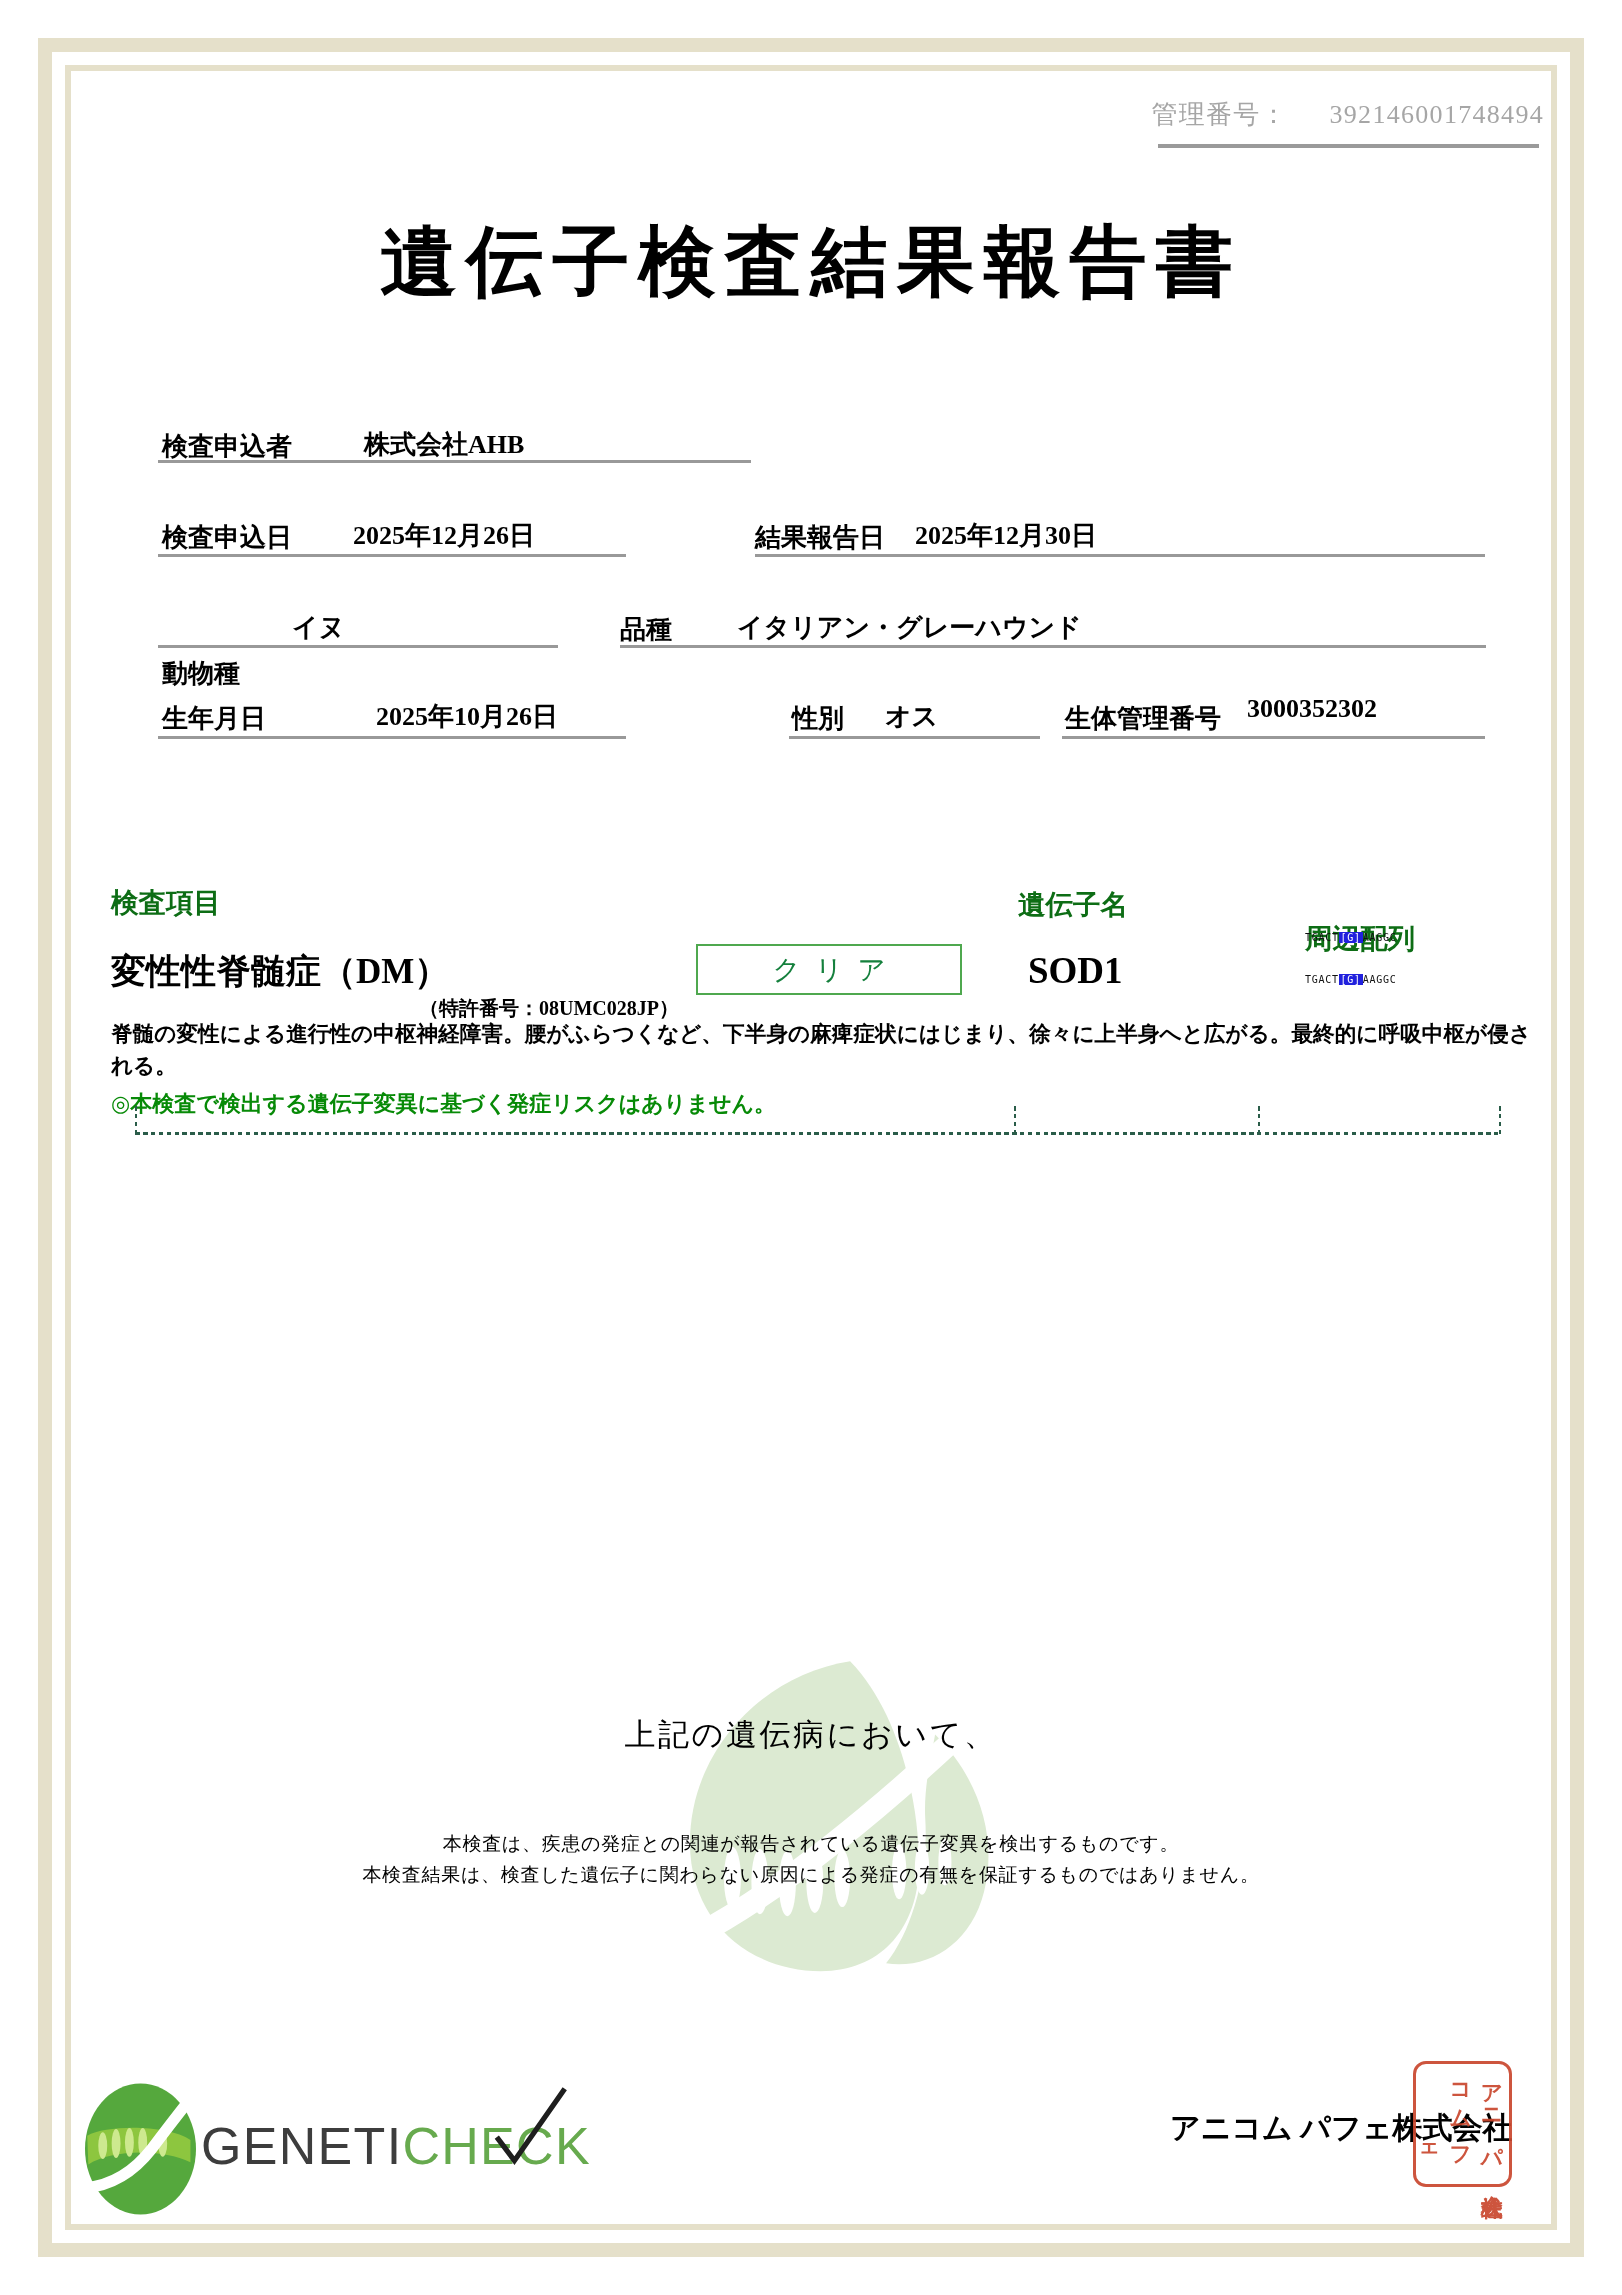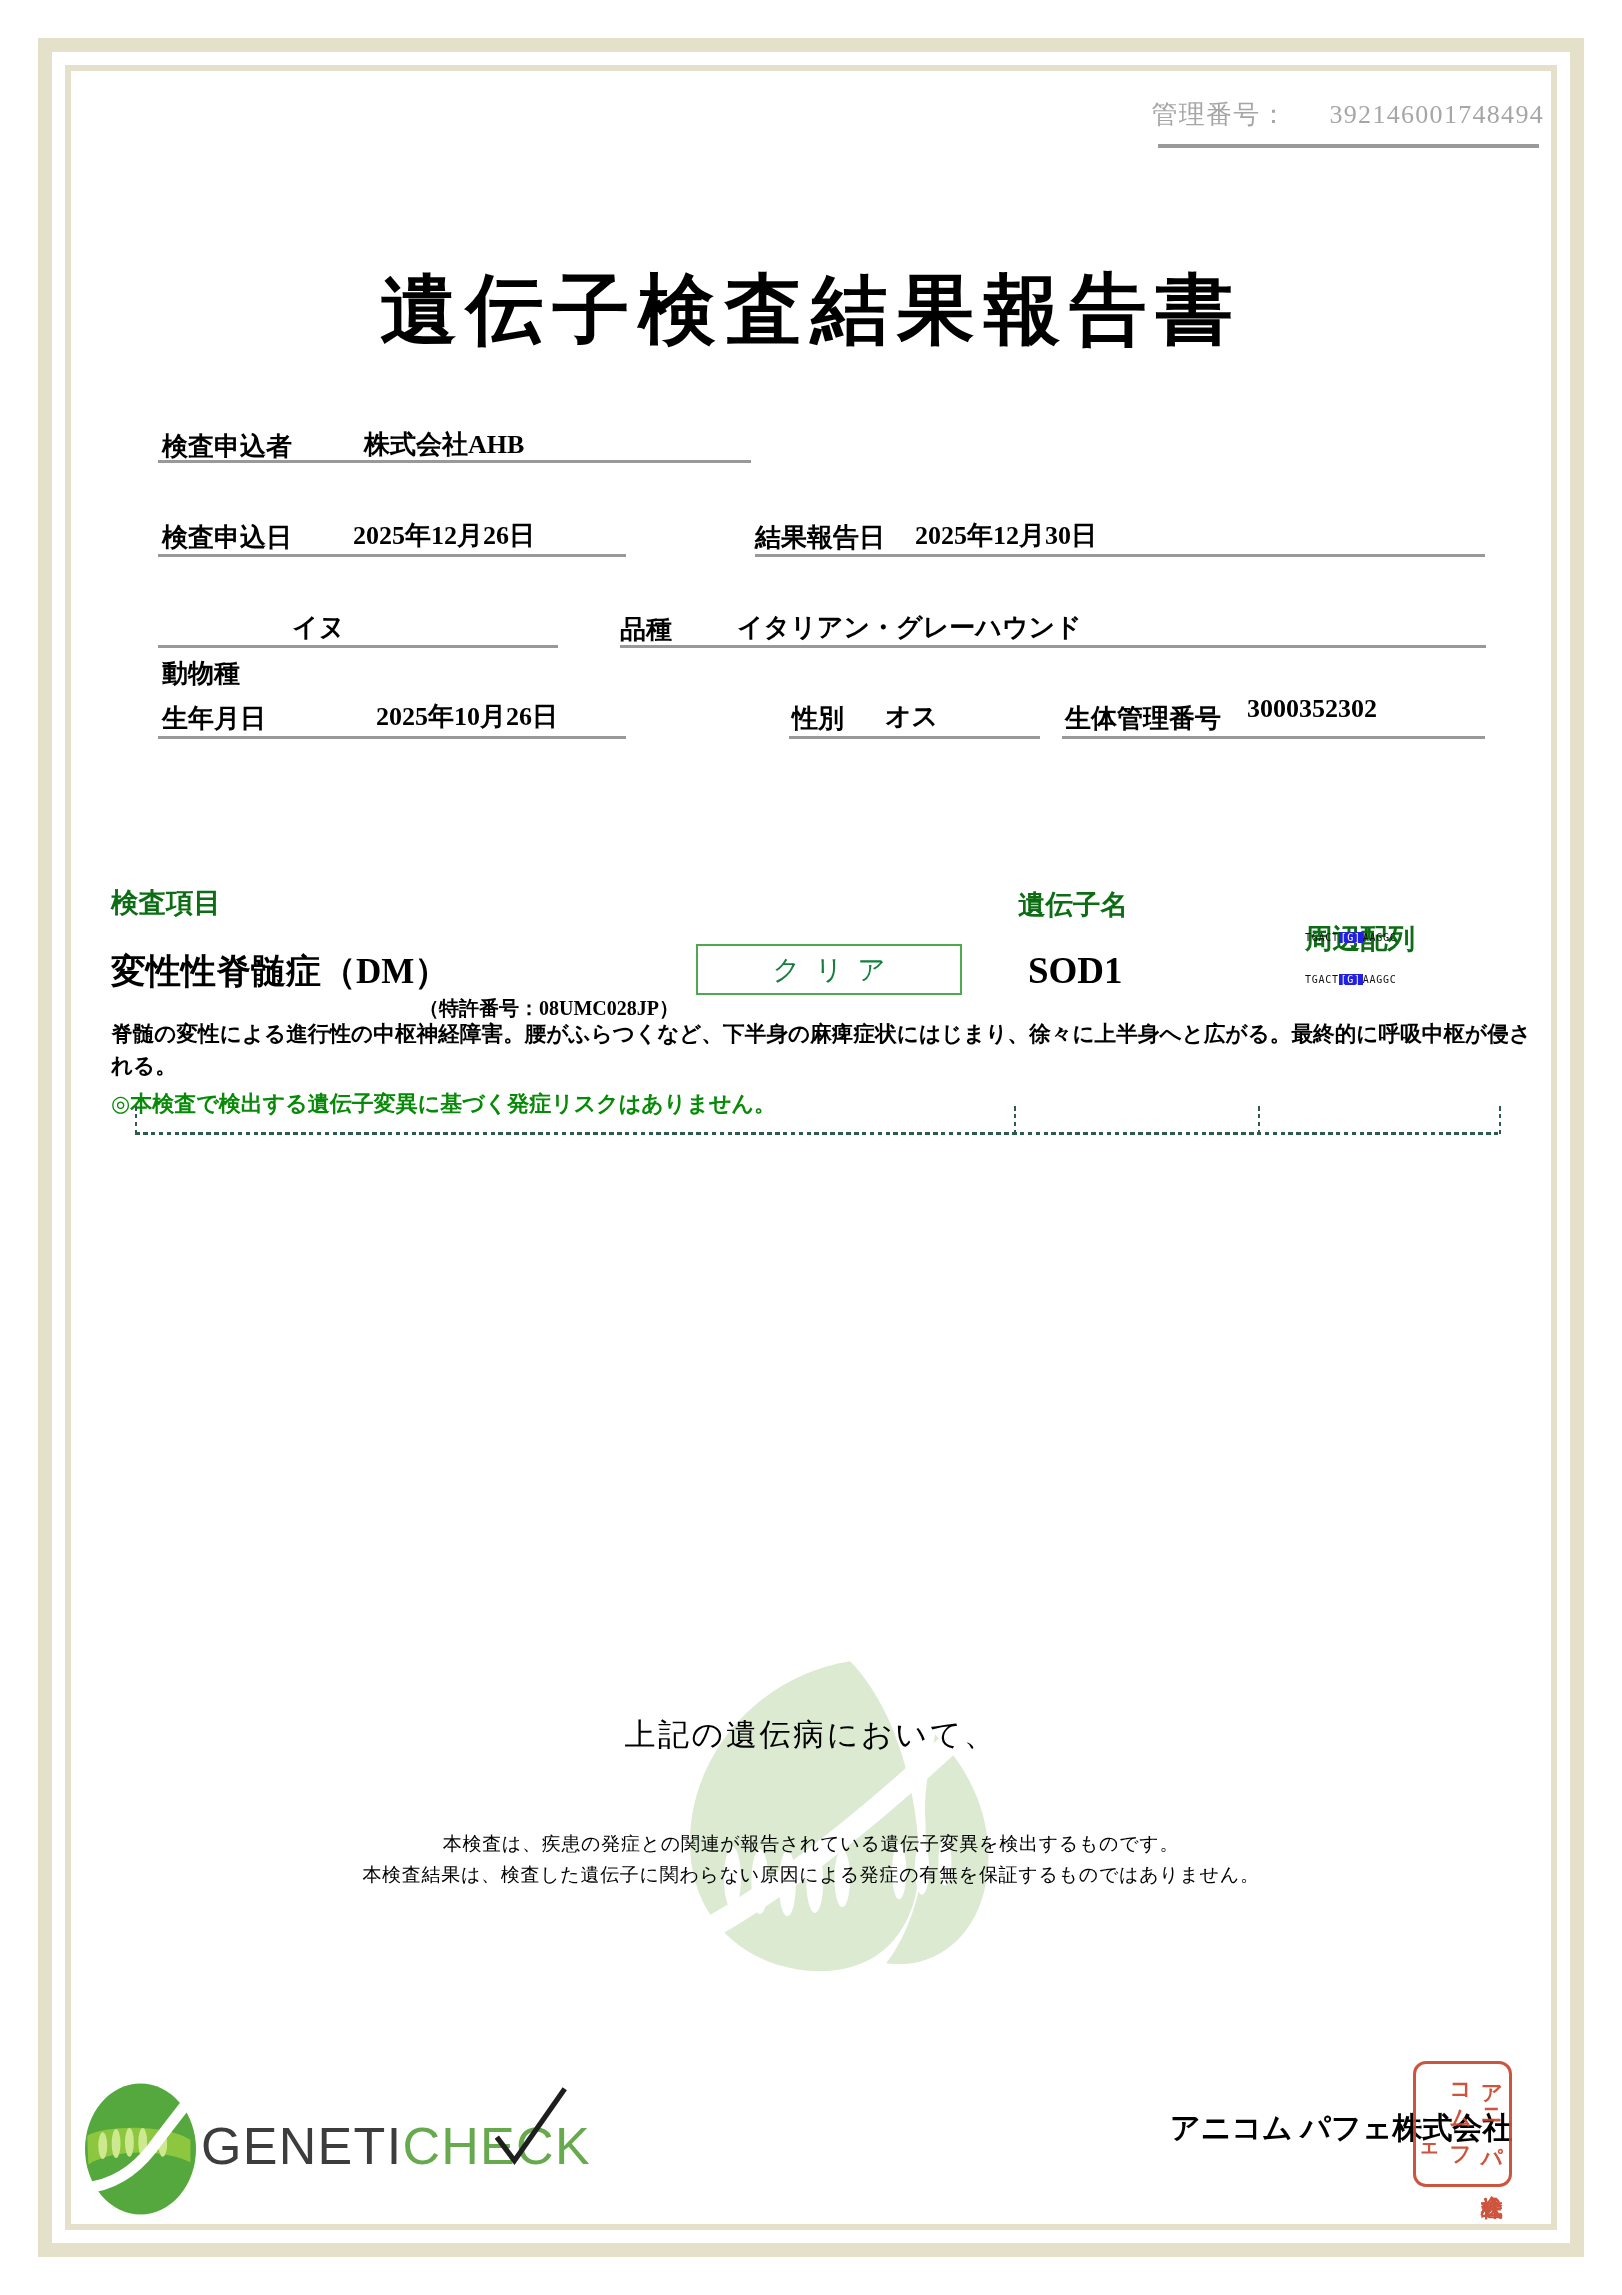--- a/index.html
+++ b/index.html
@@ -23,21 +23,21 @@
   .mono{font-family:"DejaVu Sans Mono",monospace;}
 
   .mgmt-text{
     left:1073px;top:97px;width:471px;text-align:right;
     font-size:26px;color:#a6a6a6;letter-spacing:1.3px;white-space:nowrap;
   }
   .mgmt-line{left:1158px;top:144px;width:381px;height:3.9px;background:#9a9a9a;}
 
   .doc-title{
     left:0;top:211px;width:100%;text-align:center;
-    font-size:77px;font-weight:bold;letter-spacing:9.2px;color:#000;white-space:nowrap;margin-top:48px;
+    font-size:77px;font-weight:bold;letter-spacing:9.2px;color:#000;white-space:nowrap;
   }
 
   .flabel{font-size:26px;font-weight:bold;color:#000;white-space:nowrap;}
   .fvalue{font-size:26px;font-weight:bold;color:#000;white-space:nowrap;}
   .uline{height:3.3px;background:#999999;}
 
   .sec-header{font-size:27.5px;font-weight:bold;color:#0d6d15;white-space:nowrap;}
 
   .disease{font-size:35px;font-weight:bold;color:#000;white-space:nowrap;}
   .patent{font-size:20px;font-weight:bold;color:#000;white-space:nowrap;}

